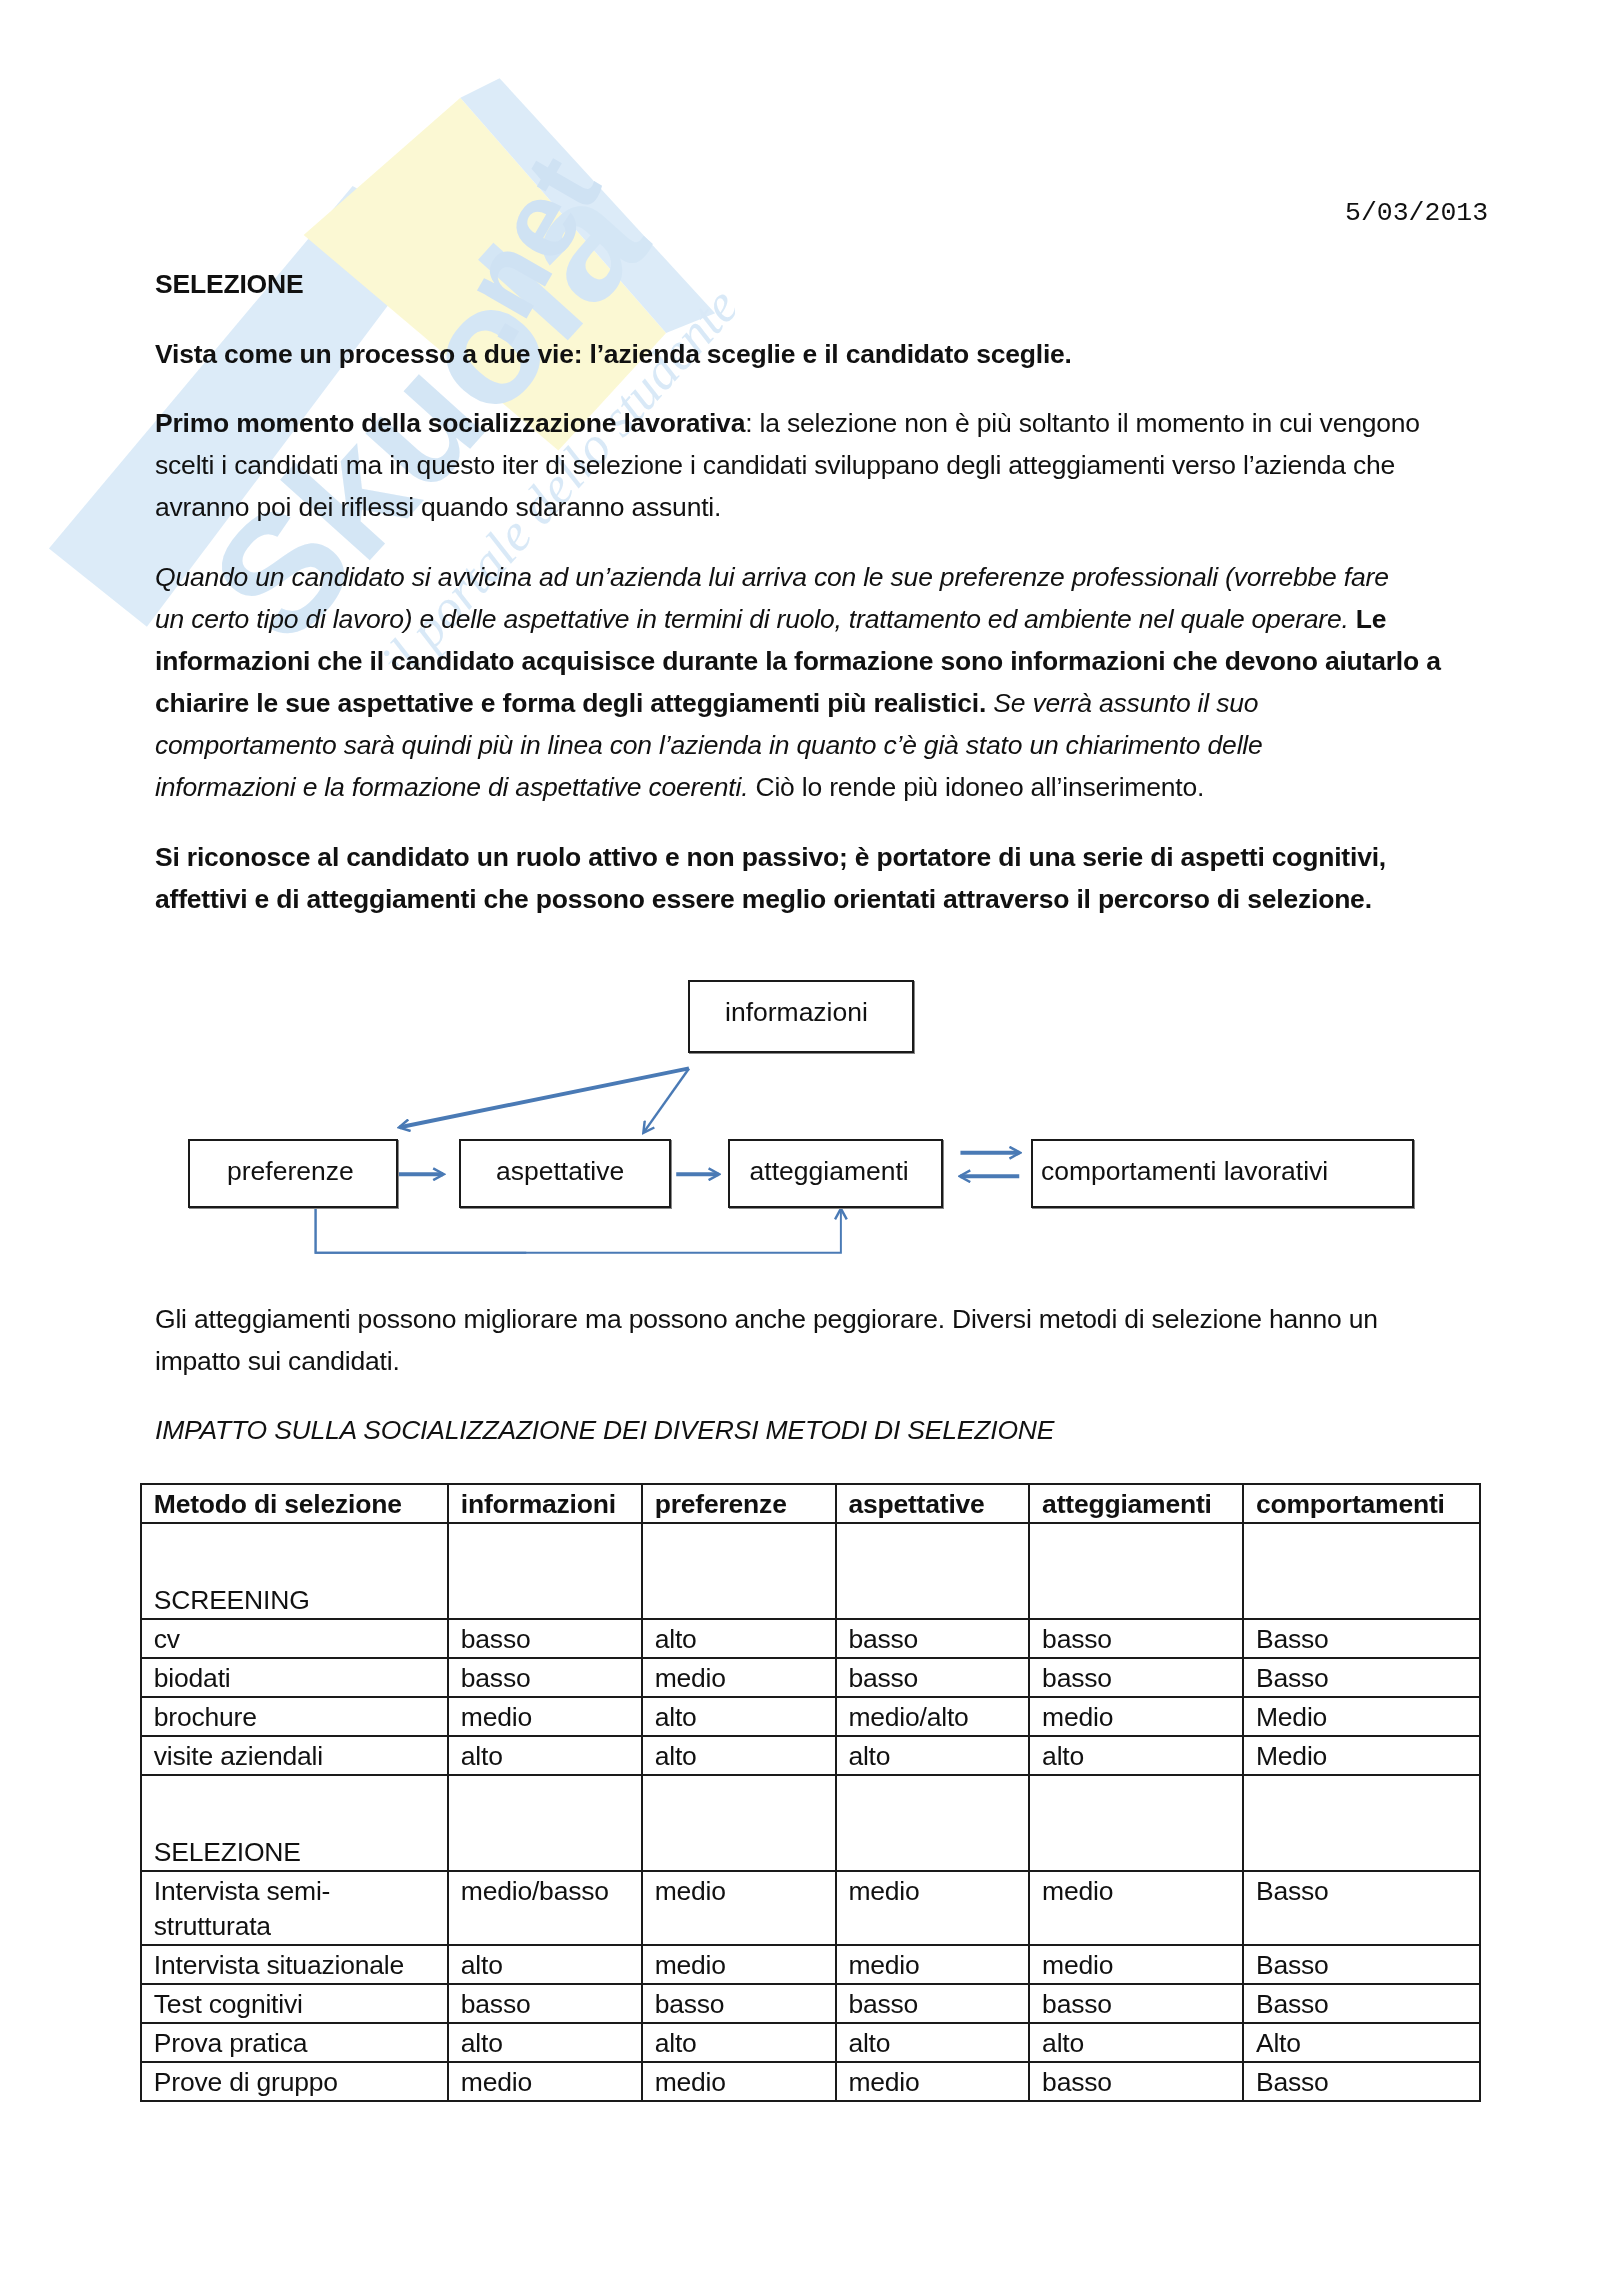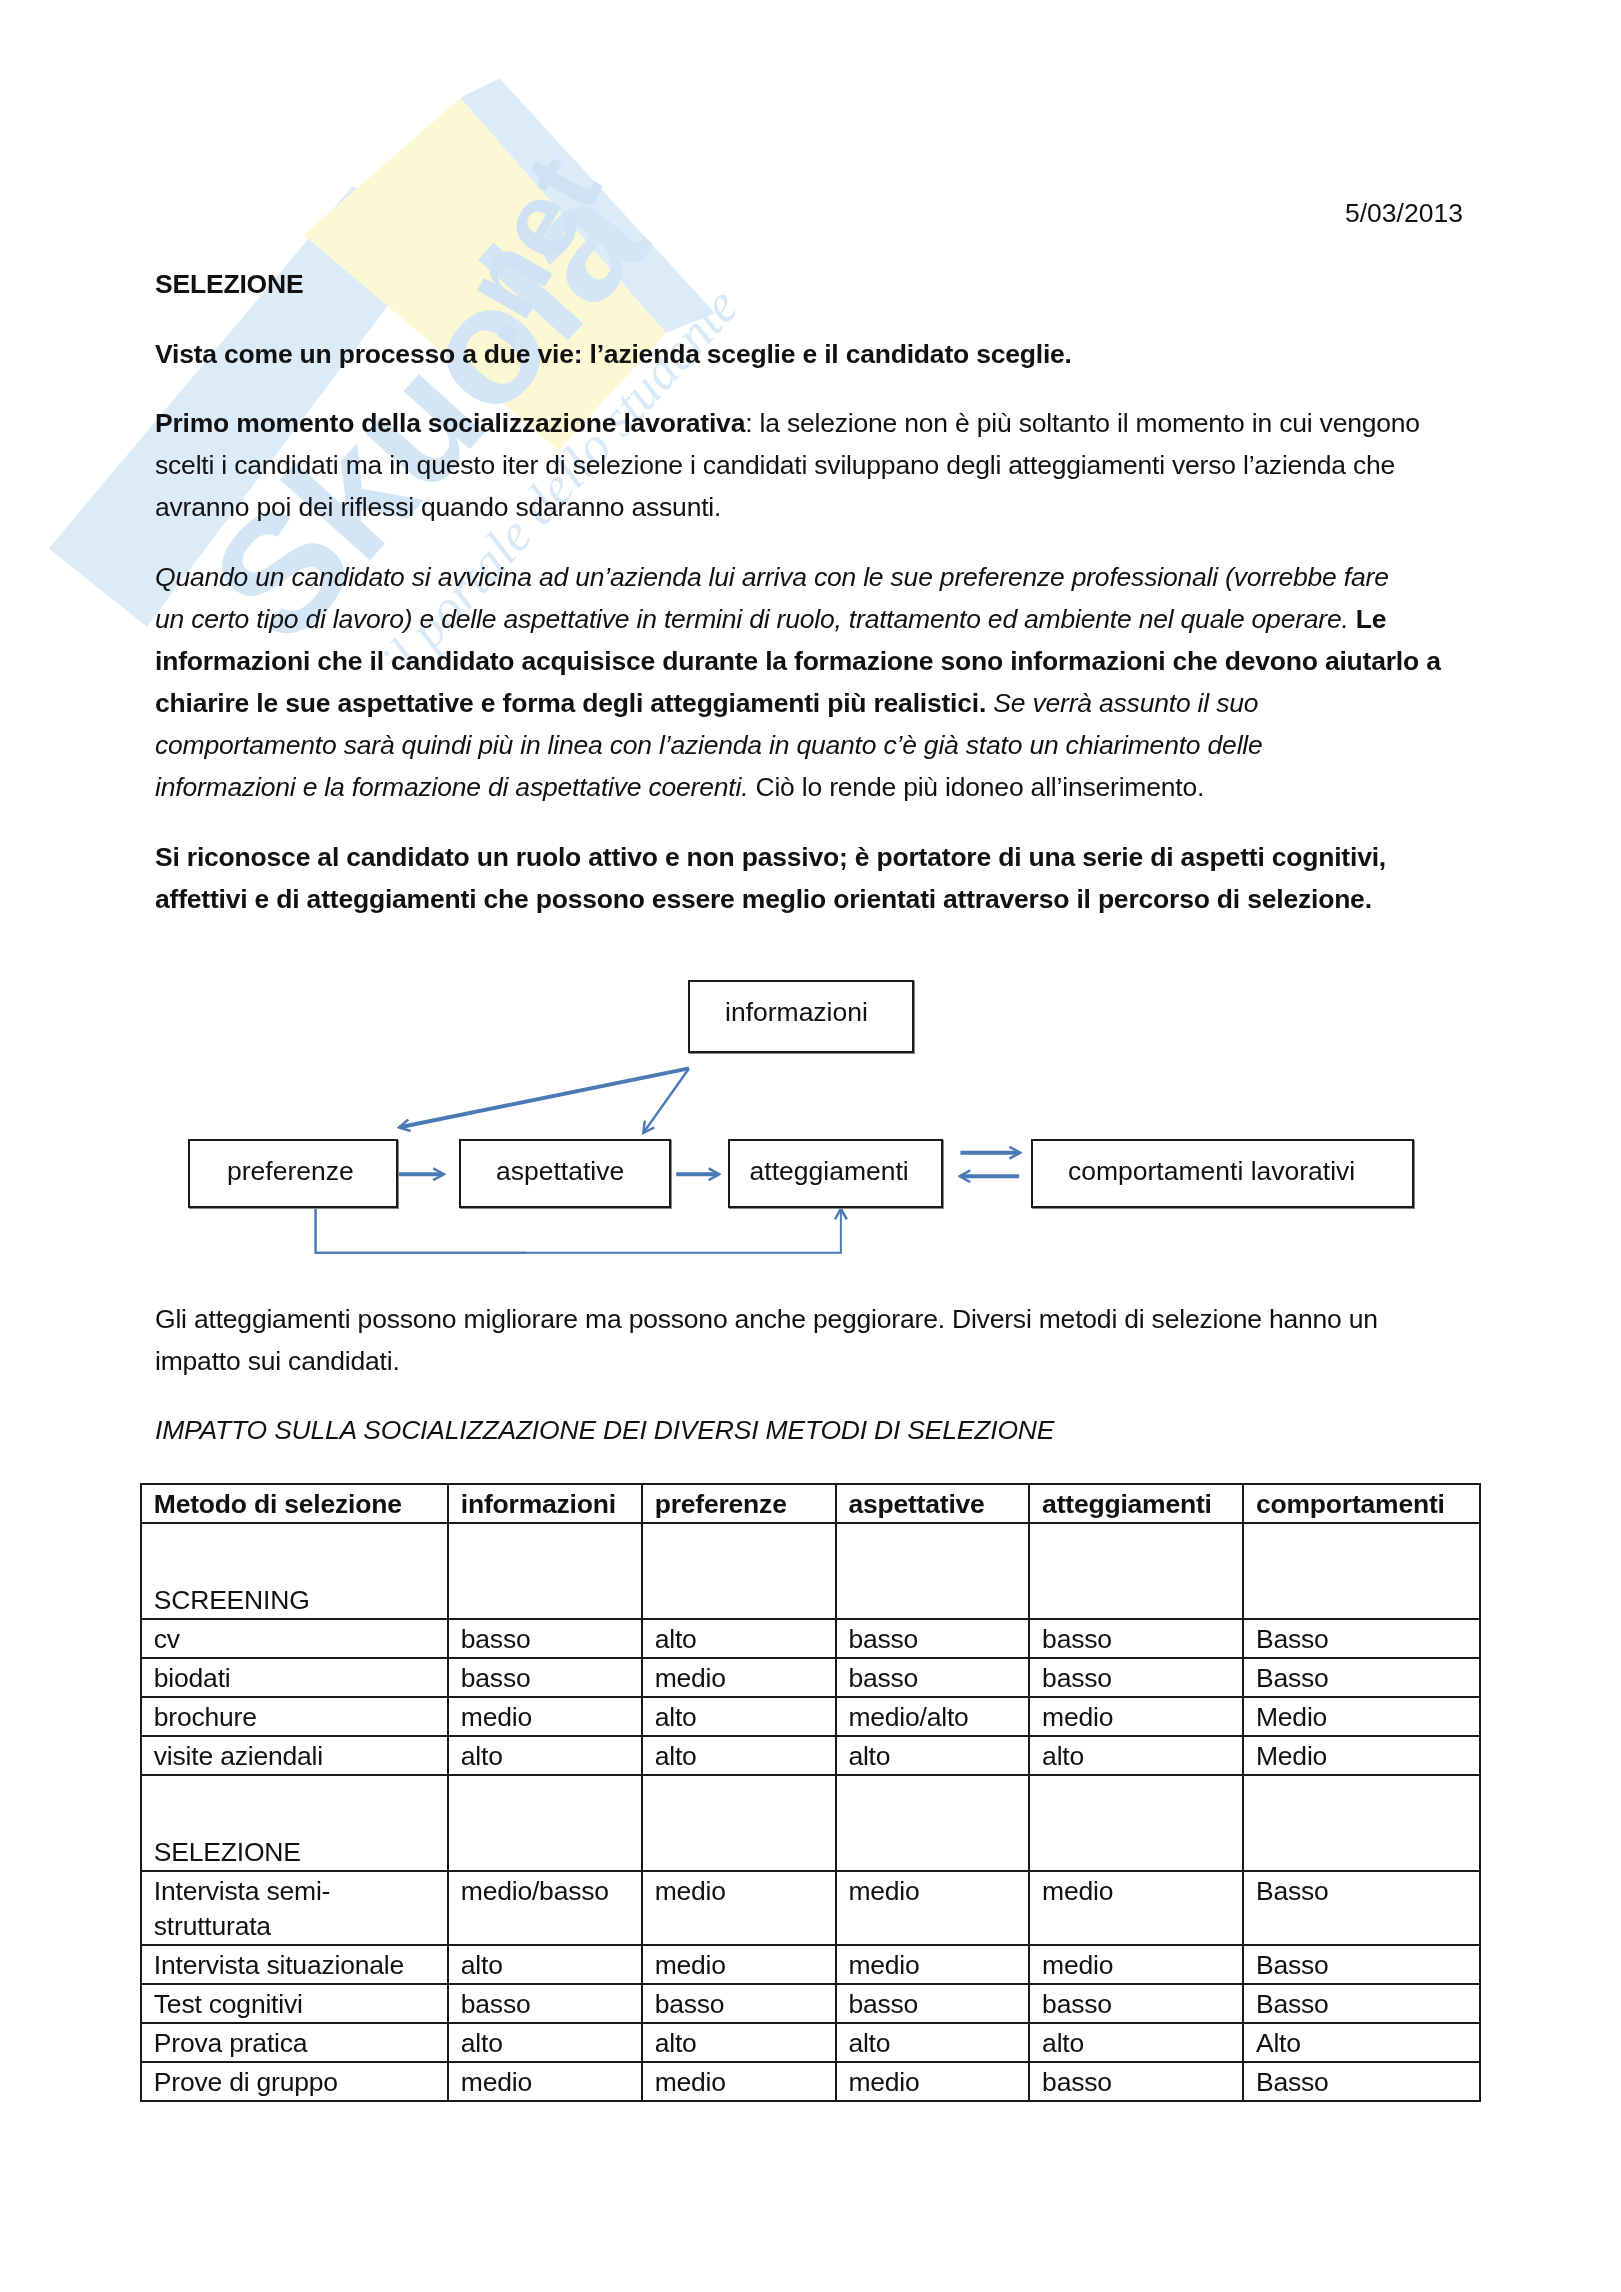--- a/index.html
+++ b/index.html
@@ -12,21 +12,21 @@
   .page { position: absolute; left: 0; top: 0; width: 1621px; height: 2293px; }
 
   
   .watermark { position: absolute; left: 29px; top: 39px; width: 706px; height: 627px; pointer-events: none; z-index: 0; }
 
   .content { position: absolute; left: 155px; top: 0; width: 1333px; z-index: 1; }
   .t { position: absolute; left: 0; font-size: 26.5px; line-height: 42px; white-space: nowrap; letter-spacing: -0.2px; }
   .b { font-weight: bold; }
   .i { font-style: italic; }
 
-  .date { position: absolute; left: 1345px; top: 194px; font-size: 26.5px; line-height: 39px; }
+  .date { position: absolute; left: 1345px; top: 194px; font-size: 26.5px; line-height: 39px; font-family: Liberation Mono, monospace; }
 
   
   .diagram { position: absolute; left: 0; top: 0; width: 1621px; height: 1294px; z-index: 1; pointer-events: none; }
   .box {
     position: absolute; border: 2px solid #1a1a1a; background: #ffffff;
     font-size: 26.5px; line-height: 29px; padding-top: 15.7px; pointer-events: auto;
     box-shadow: 1px 1px 0 #888;
   }
 
   
@@ -109,21 +109,21 @@
 
         <polyline points="230,1232 230,1278 445,1278 445,1278" stroke-width="2" transform="translate(92,0)"></polyline>
         <polyline points="322,1232 322,1278 858,1278 858,1234" stroke-width="2" marker-end="url(#ah)"></polyline>
       </g>
     </svg>
 
     <div class="box" style="left:688px;top:980px;width:226px;height:73px;padding-left:35px;">informazioni</div>
     <div class="box" style="left:188px;top:1139px;width:210px;height:69px;padding-left:37px;">preferenze</div>
     <div class="box" style="left:459px;top:1139px;width:212px;height:69px;padding-left:35px;">aspettative</div>
     <div class="box" style="left:728px;top:1139px;width:215px;height:69px;padding-left:19.6px;">atteggiamenti</div>
-    <div class="box" style="left:1031px;top:1139px;width:383px;height:69px;padding-left:35px;">comportamenti lavorativi</div>
+    <div class="box" style="left:1031px;top:1139px;width:383px;height:69px;padding-left:8px;">comportamenti lavorativi</div>
   </div>
 
   <table class="grid">
     <colgroup>
       <col style="width:308px">
         <col style="width:194px">
         <col style="width:194px">
         <col style="width:194px">
         <col style="width:214px">
         <col style="width:237px">

